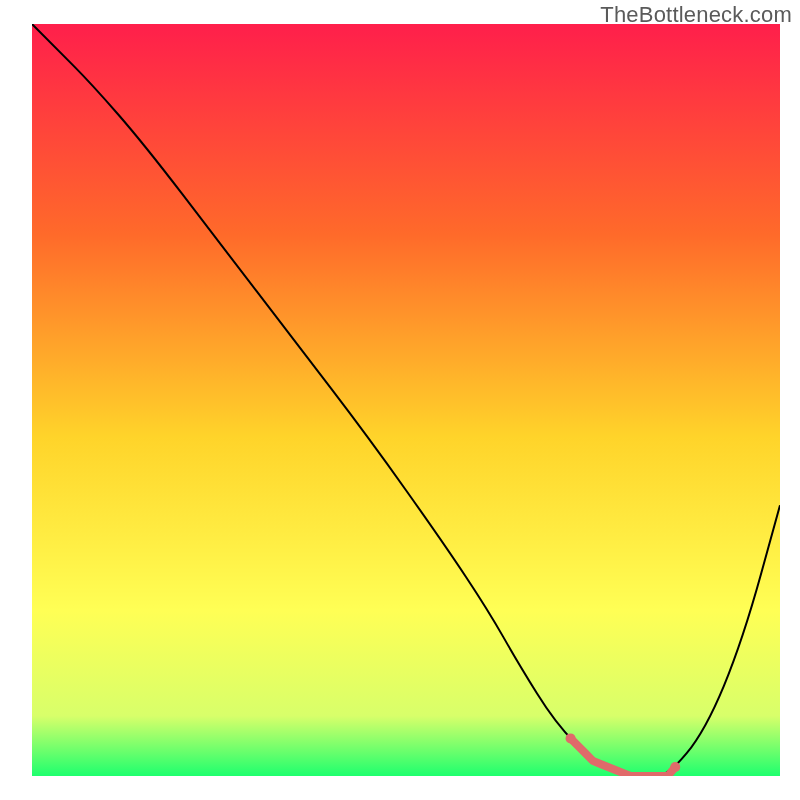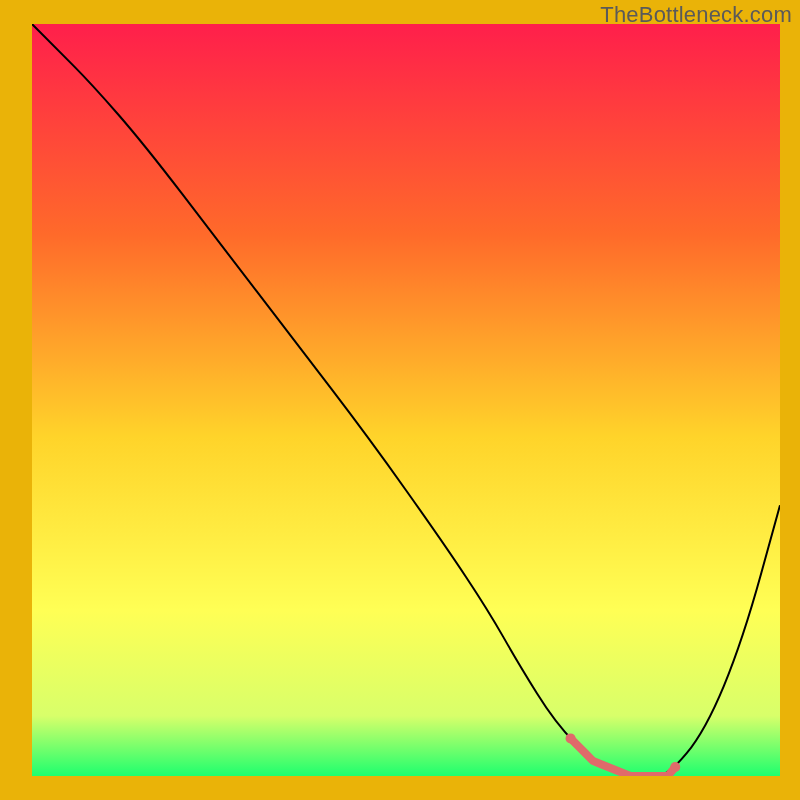--- a/index.html
+++ b/index.html
@@ -8,21 +8,21 @@
     width: 800px;
     height: 800px;
     background: #000;
     overflow: hidden;
     font-family: Arial, Helvetica, sans-serif;
   }
   .frame {
     position: relative;
     width: 800px;
     height: 800px;
-    background: #eab308;
+    background: #ffffff;
   }
   .watermark {
     position: absolute;
     top: 2px;
     right: 8px;
     color: #5a5a5a;
     font-size: 22px;
     font-weight: 500;
     letter-spacing: 0.2px;
     z-index: 10;

